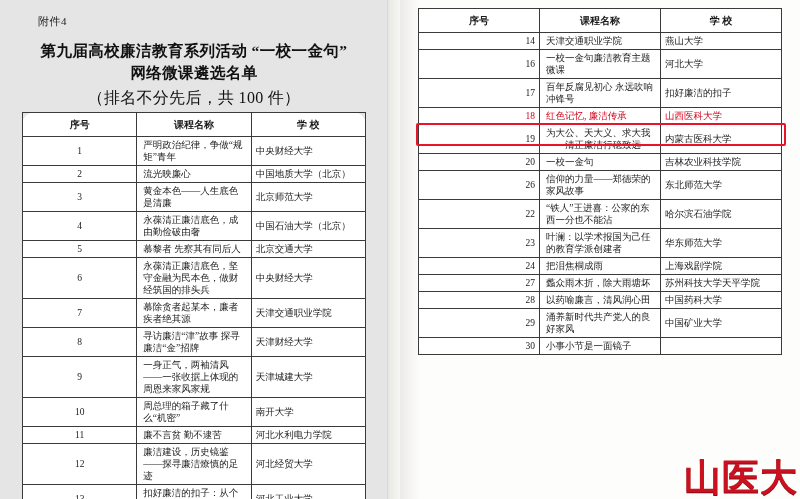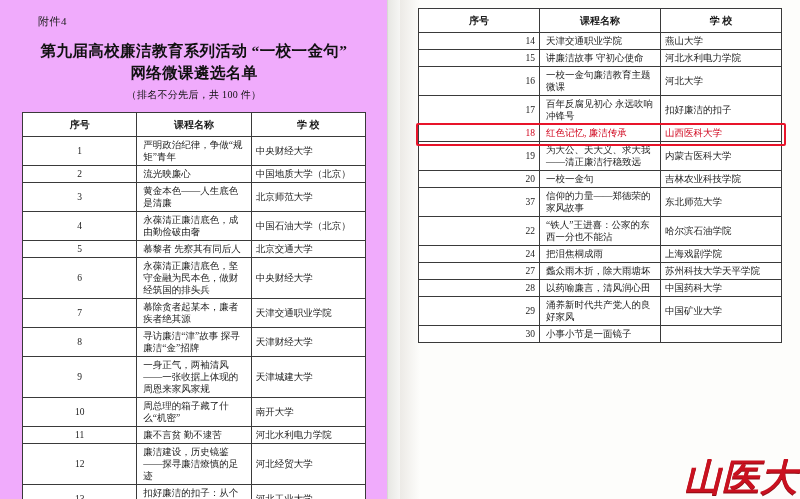--- a/index.html
+++ b/index.html
@@ -15,21 +15,21 @@
     top:0;
     background:#ffffff;
     height:499px;
     box-sizing:border-box;
     overflow:hidden;
   }
   
   #page-left{
     left:0;width:388px;
     border-right:1px solid #d8d8d4;
-    background:#f0abfc;
+    background:#e5e5e5;
   }
   #page-right{
     left:400px;width:400px;
     background:#fdfdfb;
   }
   .sheet-edge{
     position:absolute;top:0;left:388px;width:12px;height:499px;
     background:linear-gradient(to right,#e7e7e3,#f6f6f4);
   }
   .attach{
@@ -39,26 +39,27 @@
   }
   .title-block{
     position:absolute;left:20px;top:40px;width:348px;
     text-align:center;
   }
   .title-line{
     font-size:15.5px;font-weight:bold;color:#111;
     letter-spacing:.4px;line-height:22px;
   }
   .subtitle{
-    font-size:10px;color:#111;margin-top:4px;letter-spacing:.3px;
+    font-size:16px;color:#111;margin-top:4px;letter-spacing:.3px;
   }
   table.doc{
     border-collapse:collapse;
     table-layout:fixed;
     background:#fff;
+    border-radius:13px;
   }
   table.doc th,table.doc td{
     border:1px solid #3a3a3a;
     padding:2px 4px;
     font-size:9.5px;
     color:#1b1b1b;
     line-height:12px;
     vertical-align:middle;
   }
   table.doc th{
@@ -92,21 +93,20 @@
   .watermark{
     position:absolute;
     right:2px;bottom:0;
     font-size:37px;
     font-weight:bold;
     color:#c9111f;
     font-family:"DejaVu Serif",serif;
     letter-spacing:1px;
     text-shadow:0 1px 0 #8c0a13;
     line-height:44px;
-    font-style:italic;
   }
   .shadow-left{
     position:absolute;left:0;top:0;width:20px;height:499px;
     background:linear-gradient(to right,#eceae6,rgba(255,255,255,0));
   }
 </style>
 </head>
 <body>
 
 <div class="page" id="page-left">
@@ -206,25 +206,20 @@
         <th class="school">学 校</th>
       </tr>
     </thead>
     <tbody id="right-body">
         <tr>
           <td class="num">14</td>
           <td class="course">天津交通职业学院</td>
           <td class="school">燕山大学</td>
         </tr>
         <tr>
-          <td class="num">15</td>
-          <td class="course">讲廉洁故事 守初心使命</td>
-          <td class="school">河北水利电力学院</td>
-        </tr>
-        <tr>
           <td class="num">16</td>
           <td class="course">一校一金句廉洁教育主题微课</td>
           <td class="school">河北大学</td>
         </tr>
         <tr>
           <td class="num">17</td>
           <td class="course">百年反腐见初心  永远吹响冲锋号</td>
           <td class="school">扣好廉洁的扣子</td>
         </tr>
         <tr class="highlight" id="hl-row">
@@ -236,28 +231,33 @@
           <td class="num">19</td>
           <td class="course">为大公、天大义、求大我——清正廉洁行稳致远</td>
           <td class="school">内蒙古医科大学</td>
         </tr>
         <tr>
           <td class="num">20</td>
           <td class="course">一校一金句</td>
           <td class="school">吉林农业科技学院</td>
         </tr>
         <tr>
-          <td class="num">37</td>
+          <td class="num">26</td>
           <td class="course">信仰的力量——郑德荣的家风故事</td>
           <td class="school">东北师范大学</td>
         </tr>
         <tr>
           <td class="num">22</td>
           <td class="course">“铁人”王进喜：公家的东西一分也不能沾</td>
           <td class="school">哈尔滨石油学院</td>
+        </tr>
+        <tr>
+          <td class="num">23</td>
+          <td class="course">叶澜：以学术报国为己任的教育学派创建者</td>
+          <td class="school">华东师范大学</td>
         </tr>
         <tr>
           <td class="num">24</td>
           <td class="course">把泪焦桐成雨</td>
           <td class="school">上海戏剧学院</td>
         </tr>
         <tr>
           <td class="num">27</td>
           <td class="course">蠡众雨木折，除大雨塘坏</td>
           <td class="school">苏州科技大学天平学院</td>

